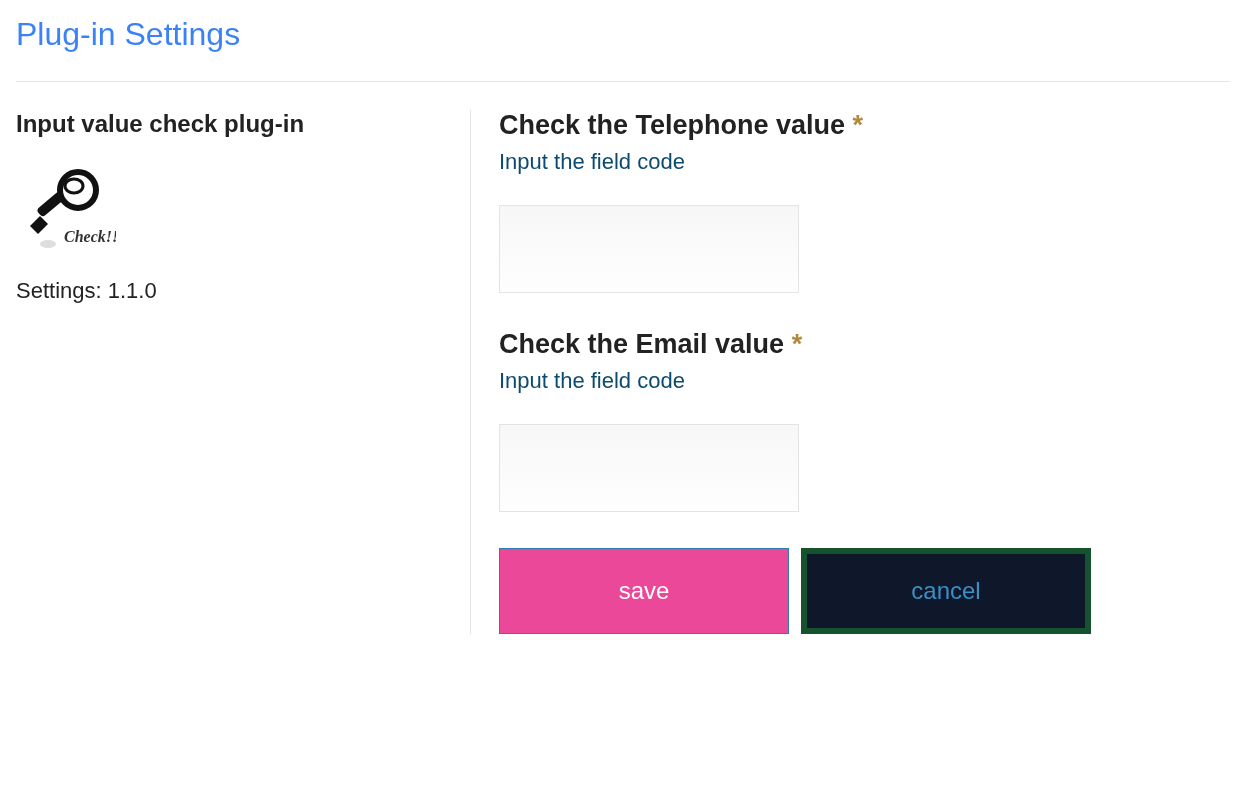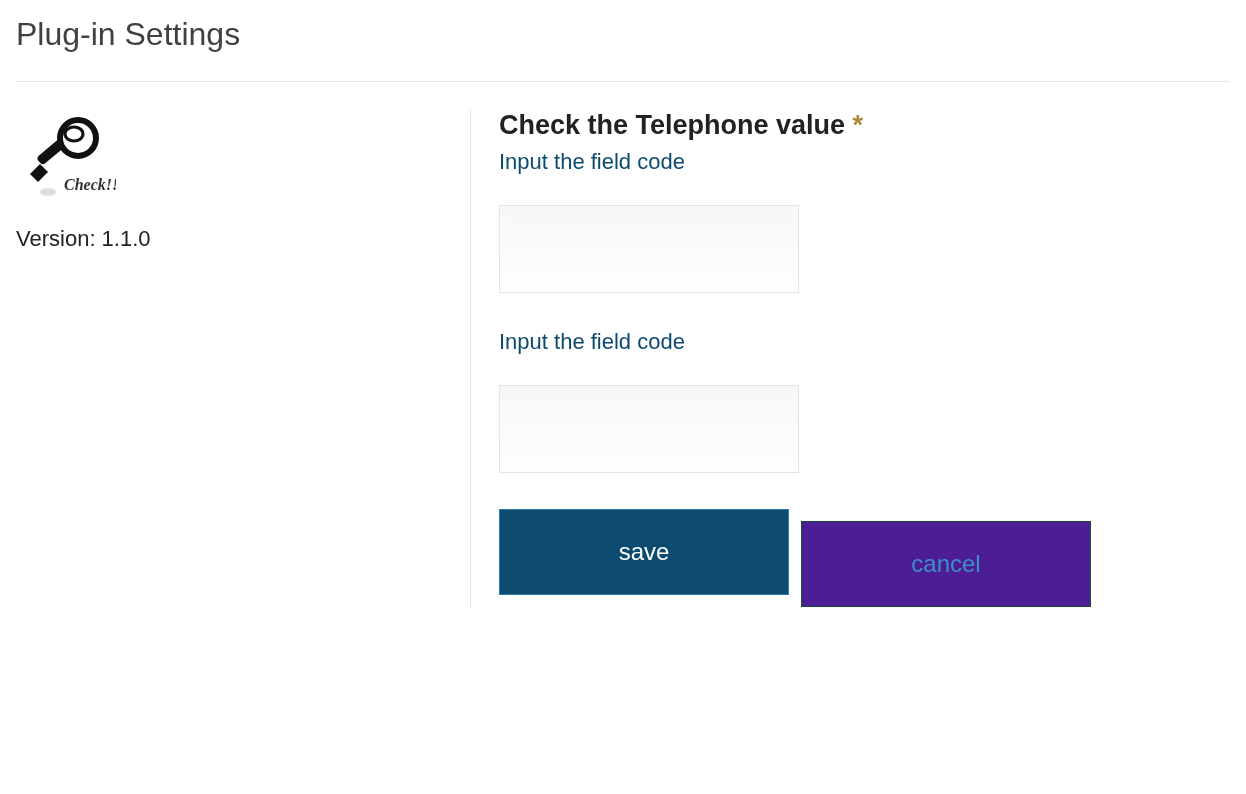--- a/index.html
+++ b/index.html
@@ -9,21 +9,21 @@
     }
     body {
       font-family: -apple-system, BlinkMacSystemFont, "Segoe UI", Helvetica, Arial, sans-serif;
       background: #ffffff;
       color: #222222;
       padding: 16px;
     }
     .page-title {
       font-size: 32px;
       font-weight: 400;
-      color: #404040;
+      color: #3b82f6;
       margin-bottom: 28px;
     }
     hr.divider {
       border: none;
       border-top: 1px solid #e6e6e6;
       margin-bottom: 28px;
     }
     .content {
       display: flex;
     }
@@ -86,62 +86,65 @@
       width: 290px;
       height: 86px;
       border: none;
       font-size: 24px;
       cursor: pointer;
       display: flex;
       align-items: center;
       justify-content: center;
     }
     .btn-save {
-      background: #0c4a6e;
+      background: #ec4899;
       color: #ffffff;
       border: 1px solid #2f7cb3;
     }
     .btn-cancel {
-      background: #4c1d95;
+      background: #0f172a;
       color: #3b8fc7;
-      border: 1px solid #14532d;
-      margin-top: 12px;
+      border: 6px solid #14532d;
     }
   </style>
 </head>
 <body>
 
 <h1 class="page-title">Plug-in Settings</h1>
 <hr class="divider">
 
 <div class="content">
   <aside class="left-panel">
+    <div class="plugin-name">Input value check plug-in</div>
 
     <svg class="plugin-icon" viewBox="0 0 100 100">
       <circle cx="62" cy="28" r="18" fill="none" stroke="#111" stroke-width="6"></circle>
       <ellipse cx="58" cy="24" rx="9" ry="7" fill="none" stroke="#111" stroke-width="3"></ellipse>
       <rect x="20" y="48" width="30" height="10" rx="4" fill="#111" transform="rotate(-40 20 48)"></rect>
       <polygon points="14,64 24,54 32,62 22,72" fill="#111"></polygon>
       <text x="48" y="80" font-size="16" font-style="italic" font-weight="600" fill="#333" font-family="Georgia, serif">Check!!</text>
       <ellipse cx="32" cy="82" rx="8" ry="4" fill="#ddd"></ellipse>
     </svg>
 
-    <div class="version">Version: 1.1.0</div>
+    <div class="version">Settings: 1.1.0</div>
   </aside>
 
   <section class="right-panel">
     <div class="field-group">
       <div class="field-label">
         <span>Check the Telephone value </span><span class="required">*</span>
       </div>
       <div class="field-hint">Input the field code</div>
       <input type="text" class="text-input" value="" style="">
     </div>
 
     <div class="field-group">
+      <div class="field-label">
+        <span>Check the Email value </span><span class="required">*</span>
+      </div>
       <div class="field-hint">Input the field code</div>
       <input type="text" class="text-input" value="" style="">
     </div>
 
     <div class="button-row">
       <button class="btn btn-save">save</button>
       <button class="btn btn-cancel">cancel</button>
     </div>
   </section>
 </div>

